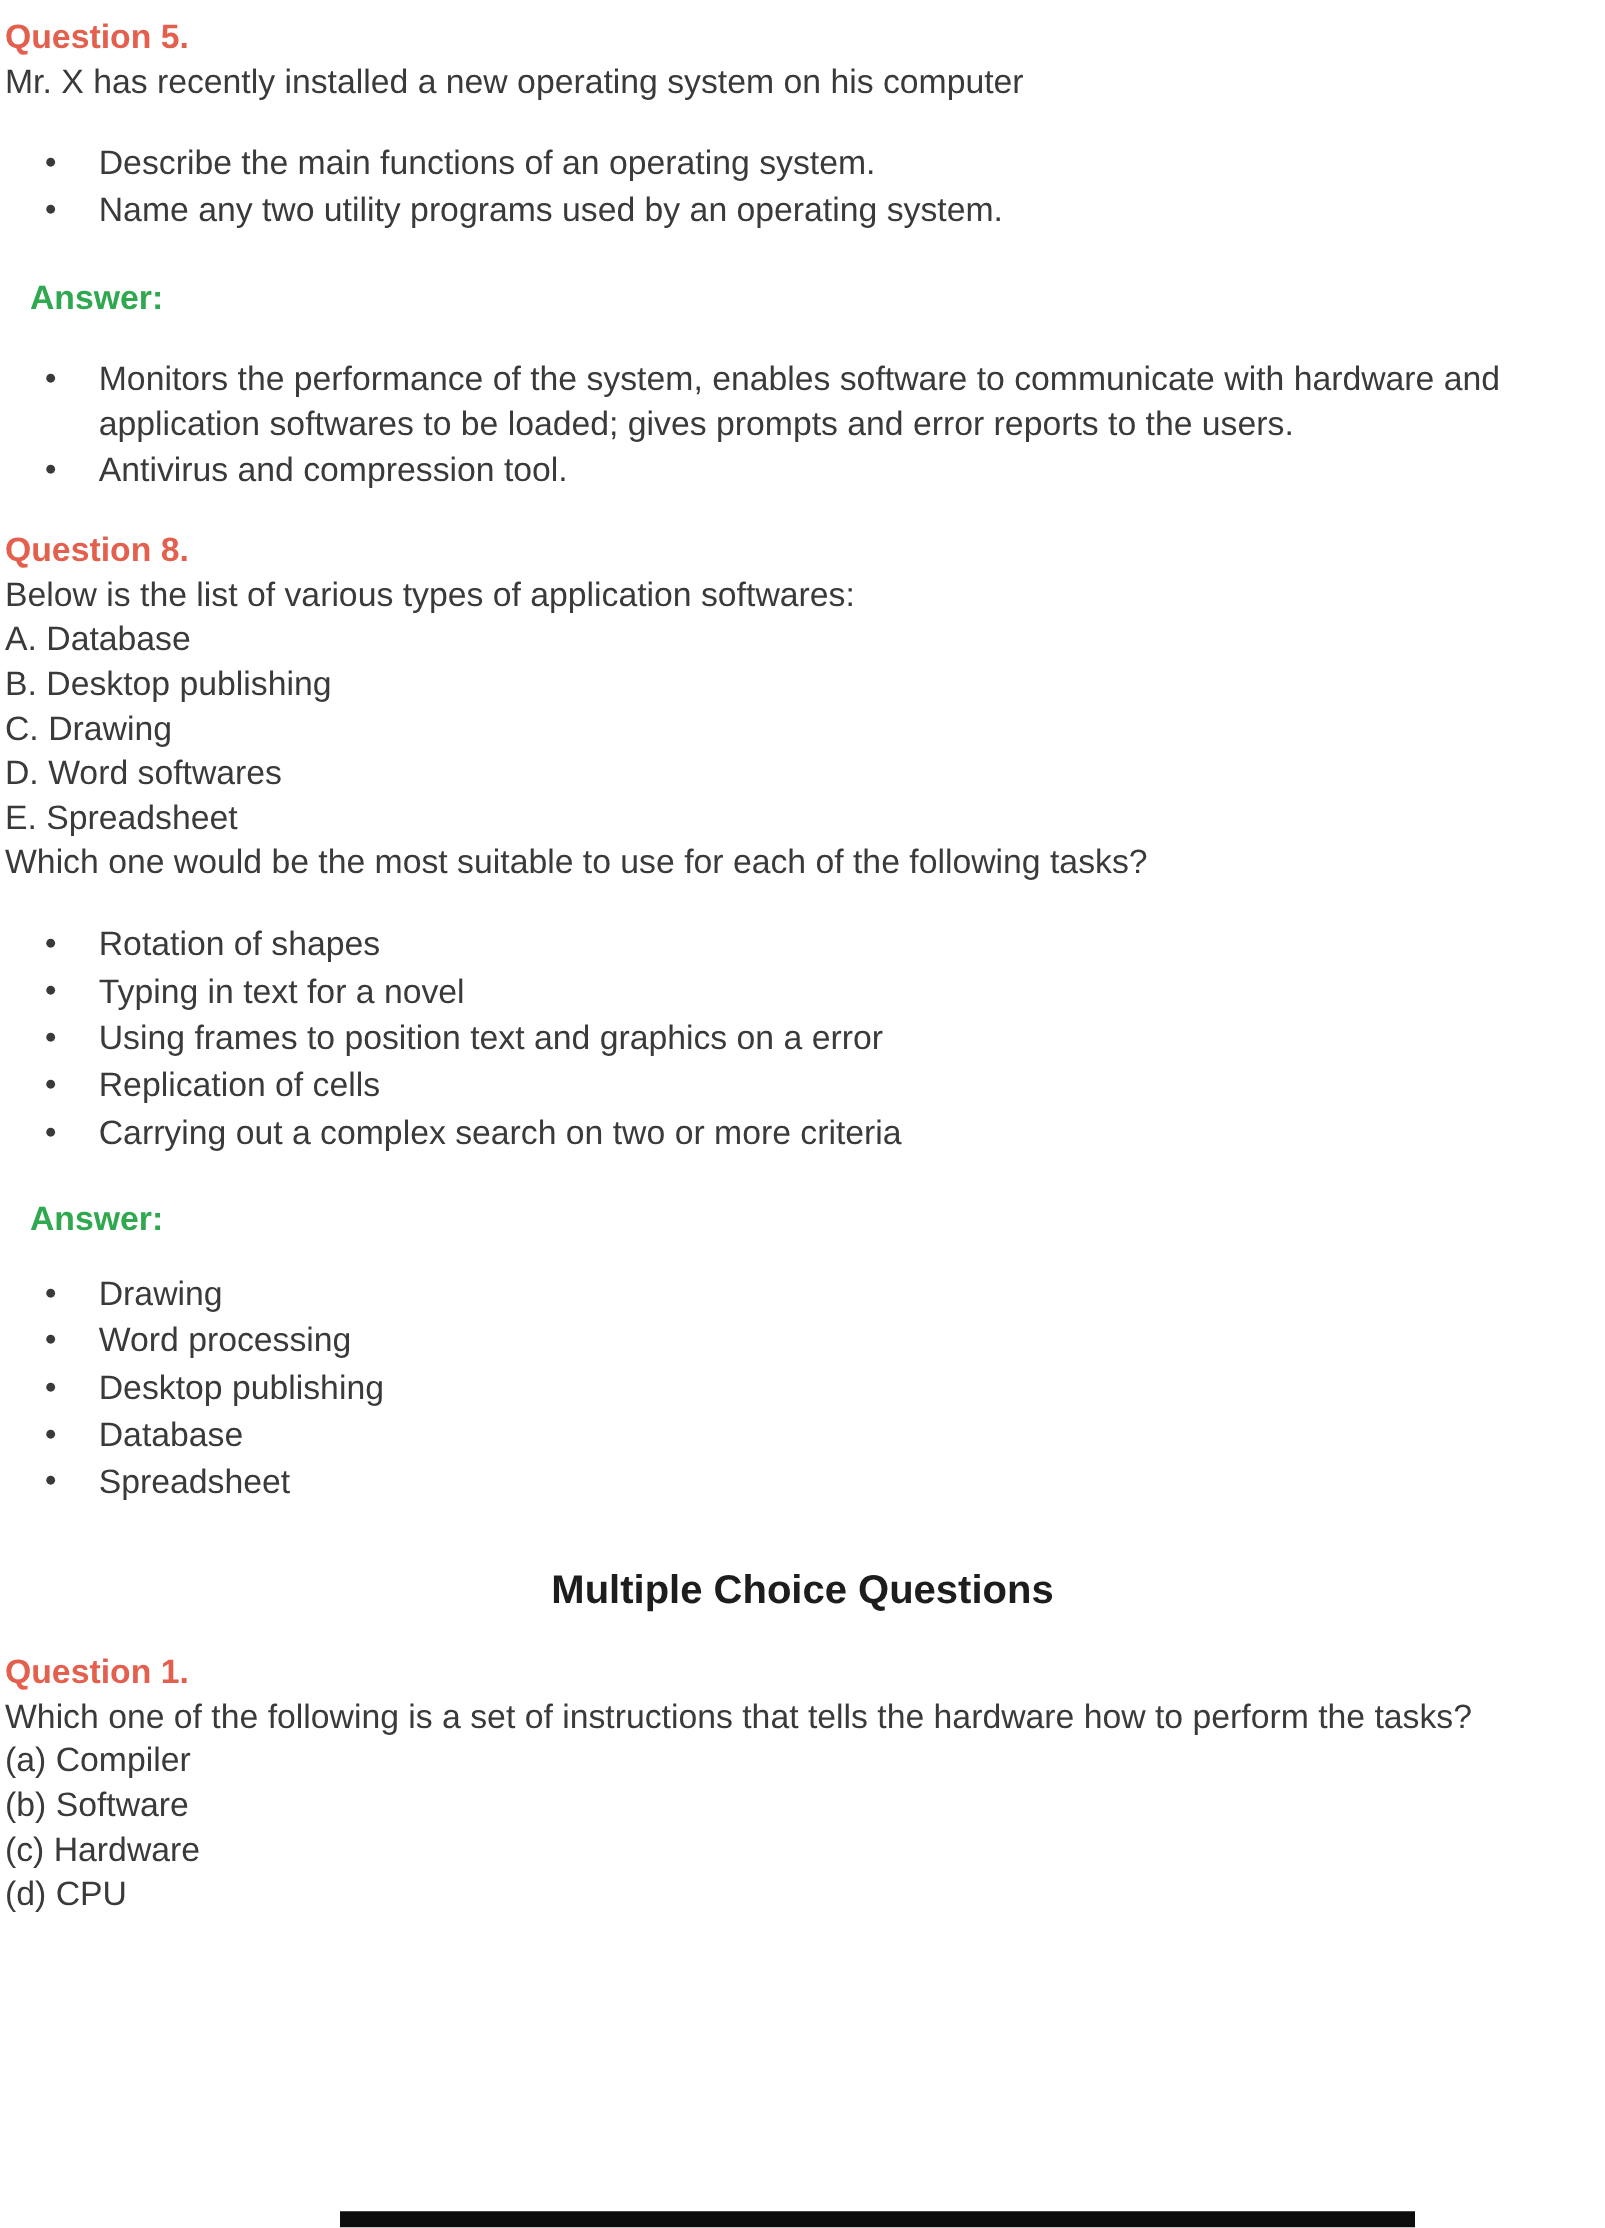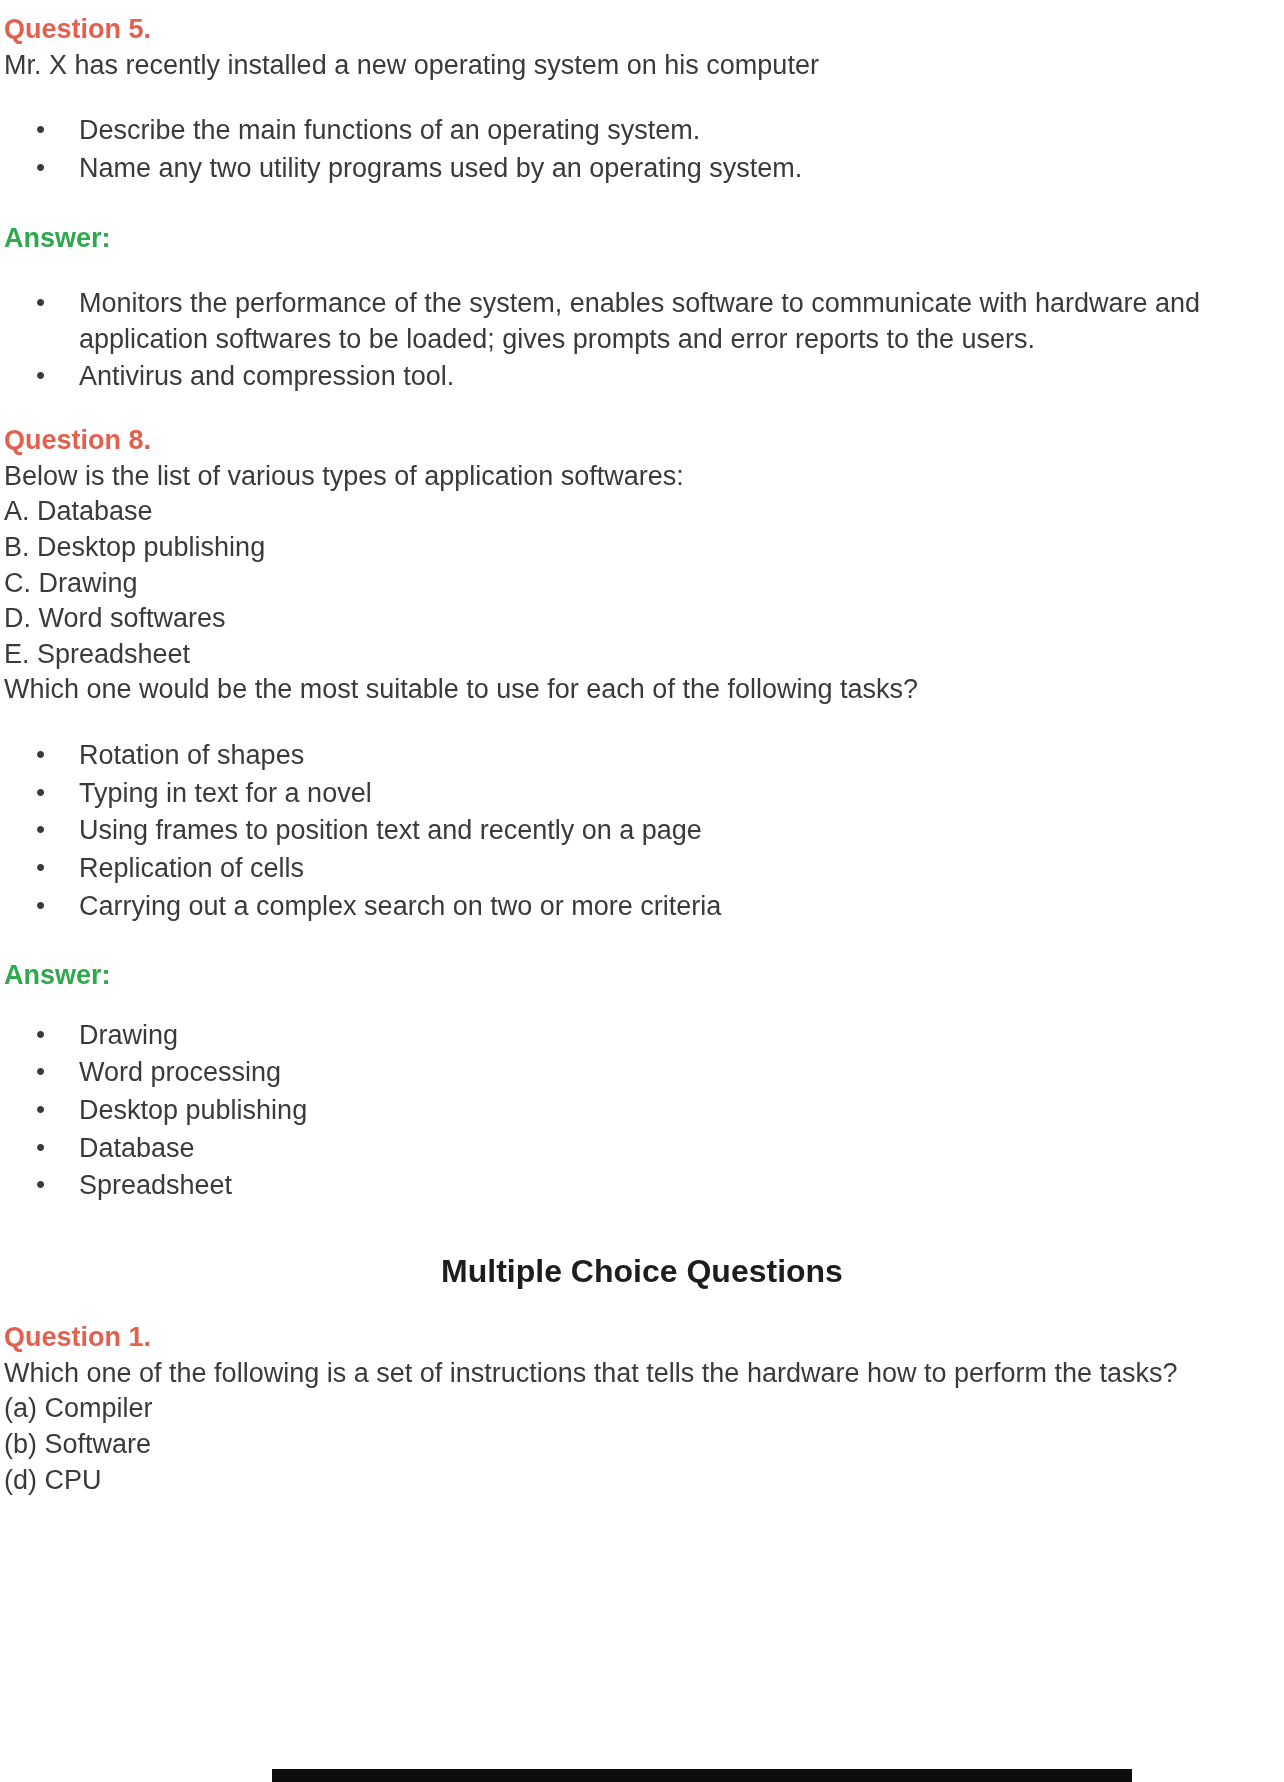--- a/index.html
+++ b/index.html
@@ -24,20 +24,21 @@
     color:var(--q-color);
     font-weight:bold;
     margin-top:28px;
   }
   .q-heading.first{margin-top:4px;}
   .a-heading{
     color:var(--a-color);
     font-weight:bold;
     margin-top:34px;
     margin-bottom:14px;
+    margin-left:20px;
   }
   .para{margin:0;}
   .para.q6-question{margin-bottom:22px;}
   ul.bullets{
     list-style:none;
     margin:30px 0 6px 0;
   }
   ul.bullets.tight{margin-top:24px;}
   ul.bullets li{
     position:relative;
@@ -100,21 +101,21 @@
     <div>C. Drawing</div>
     <div>D. Word softwares</div>
     <div>E. Spreadsheet</div>
   </div>
 
   <p class="para q6-question">Which one would be the most suitable to use for each of the following tasks?</p>
 
   <ul class="bullets">
     <li>Rotation of shapes</li>
     <li>Typing in text for a novel</li>
-    <li>Using frames to position text and recently on a page</li>
+    <li>Using frames to position text and graphics on a error</li>
     <li>Replication of cells</li>
     <li>Carrying out a complex search on two or more criteria</li>
   </ul>
 
   <div class="a-heading">Answer:</div>
 
   <ul class="bullets tight">
     <li>Drawing</li>
     <li>Word processing</li>
     <li>Desktop publishing</li>
@@ -123,18 +124,19 @@
   </ul>
 
   <div class="mcq-title">Multiple Choice Questions</div>
 
   <div class="q-heading">Question 1.</div>
   <p class="para">Which one of the following is a set of instructions that tells the hardware how to perform the tasks?</p>
 
   <div class="choices">
     <div>(a) Compiler</div>
     <div>(b) Software</div>
+    <div>(c) Hardware</div>
     <div>(d) CPU</div>
   </div>
 
   <div class="scan-bar"></div>
 
 </div>
 
 </body></html>

